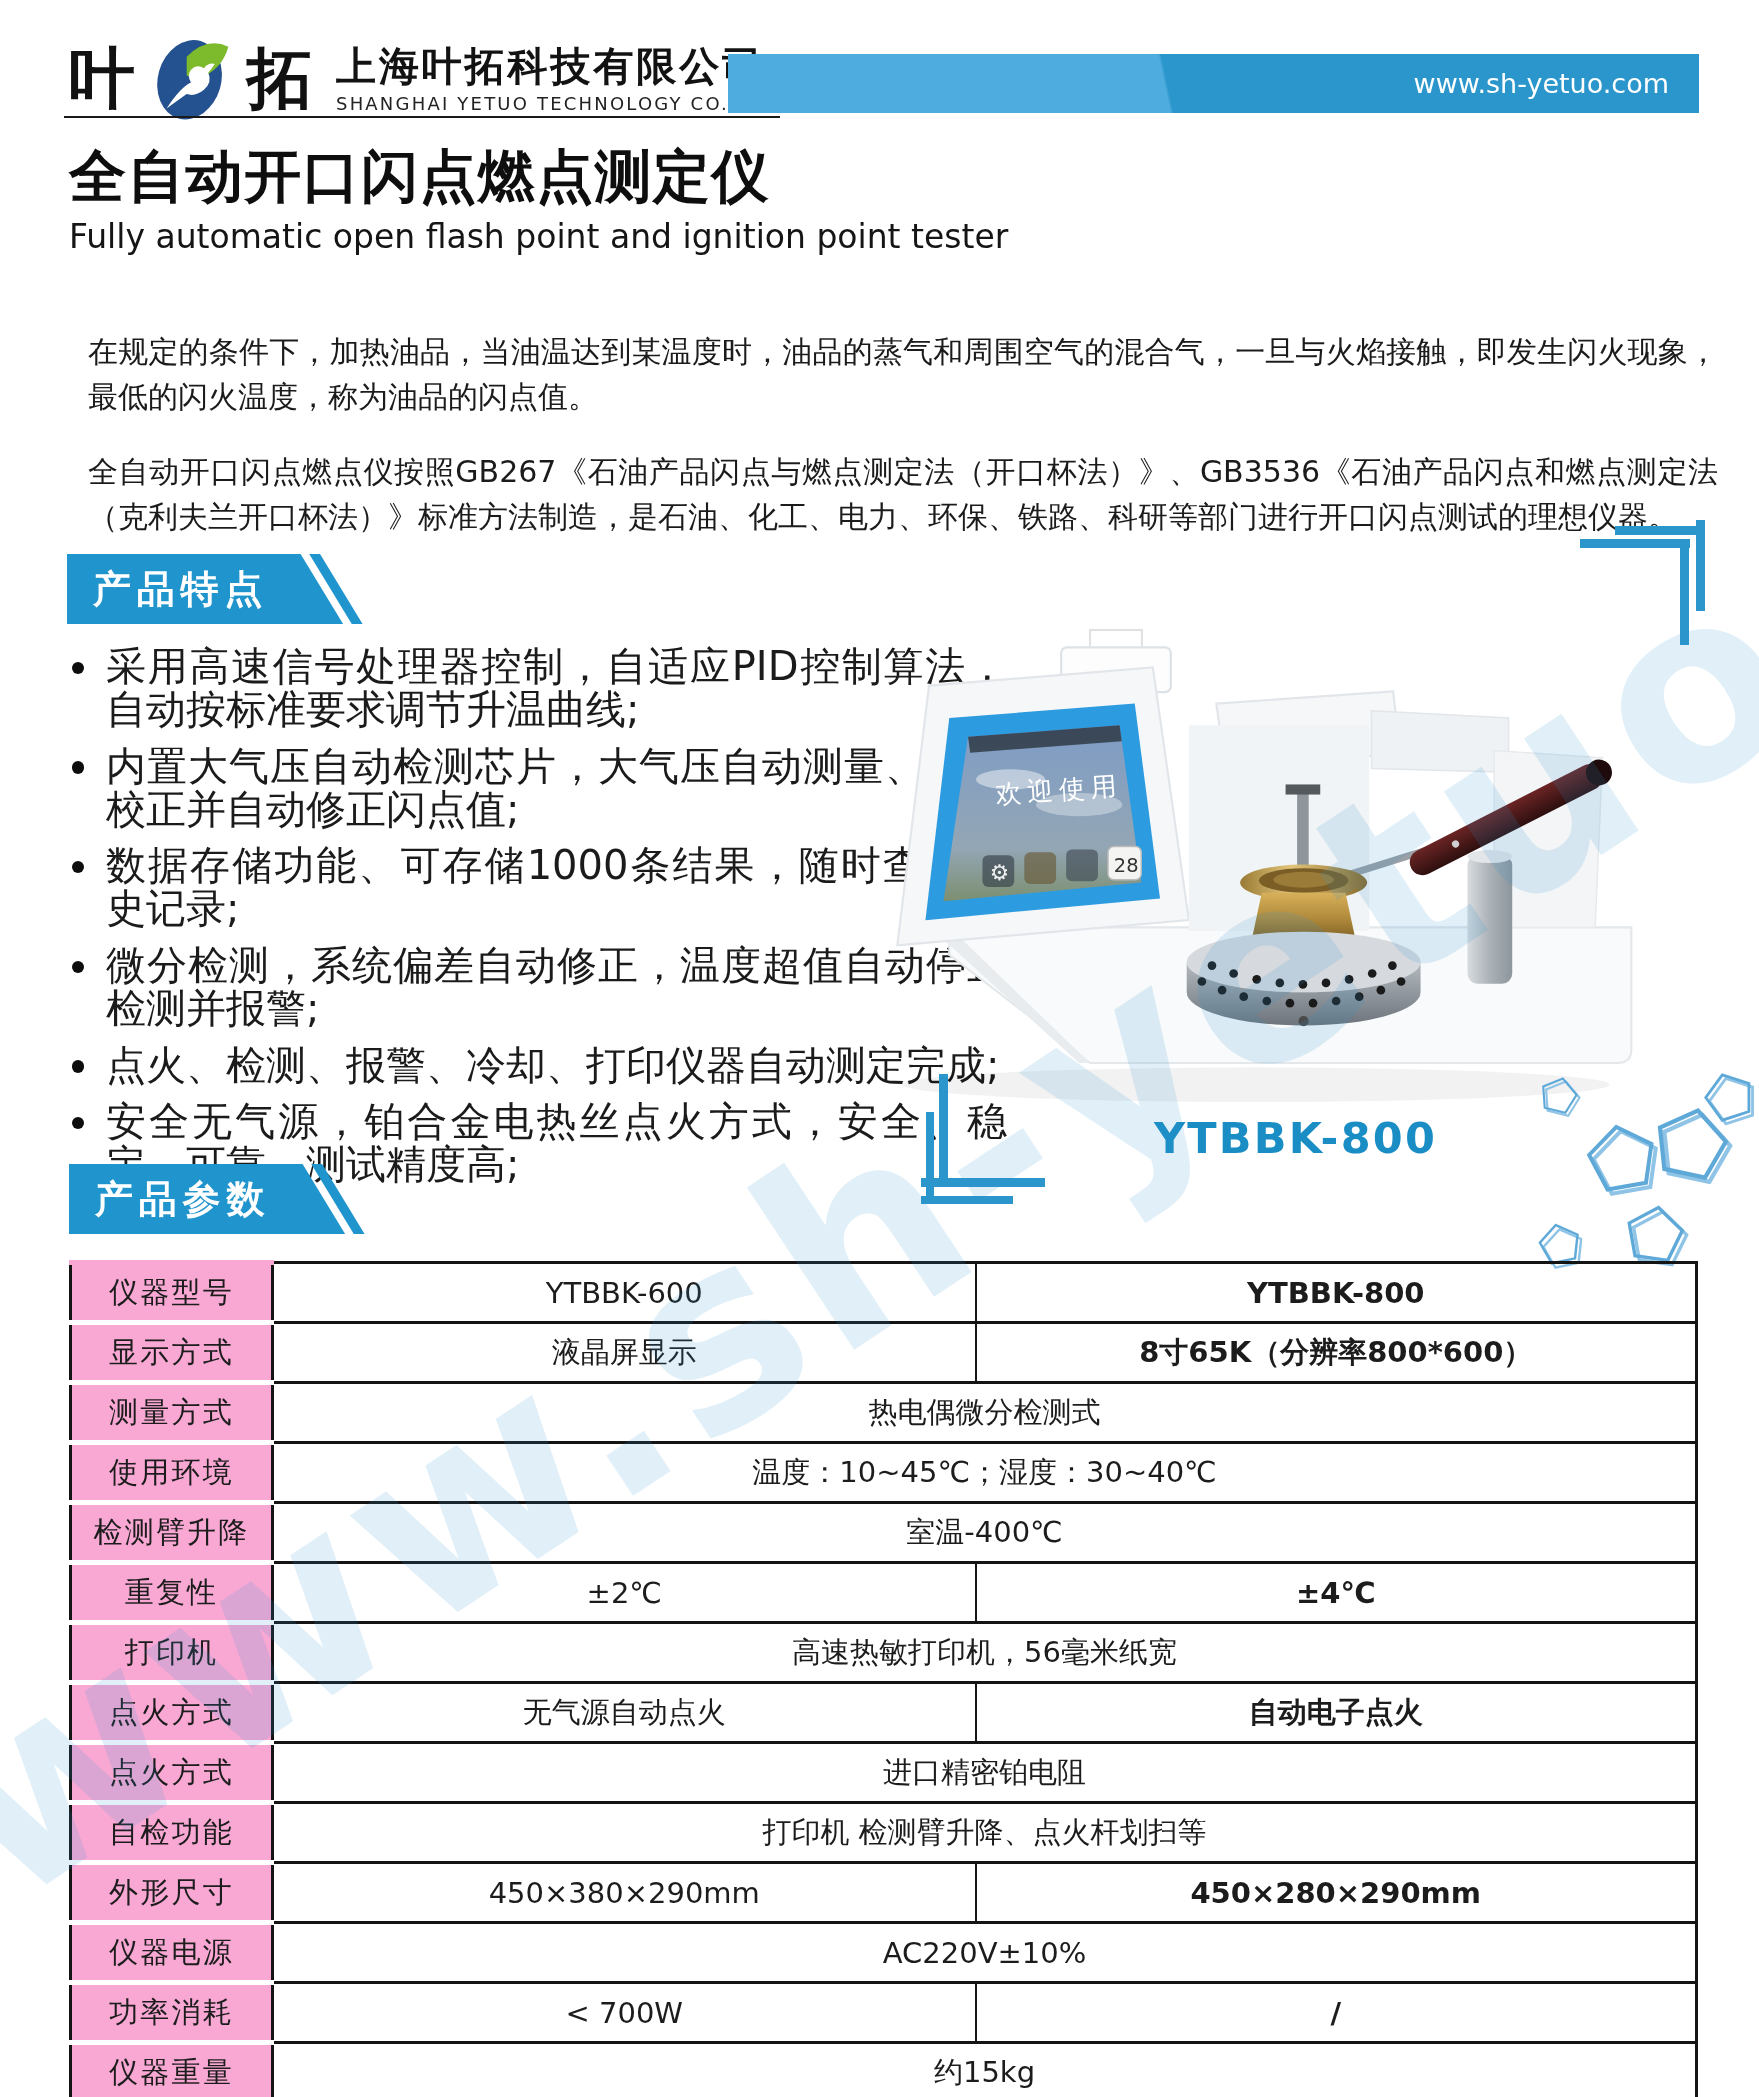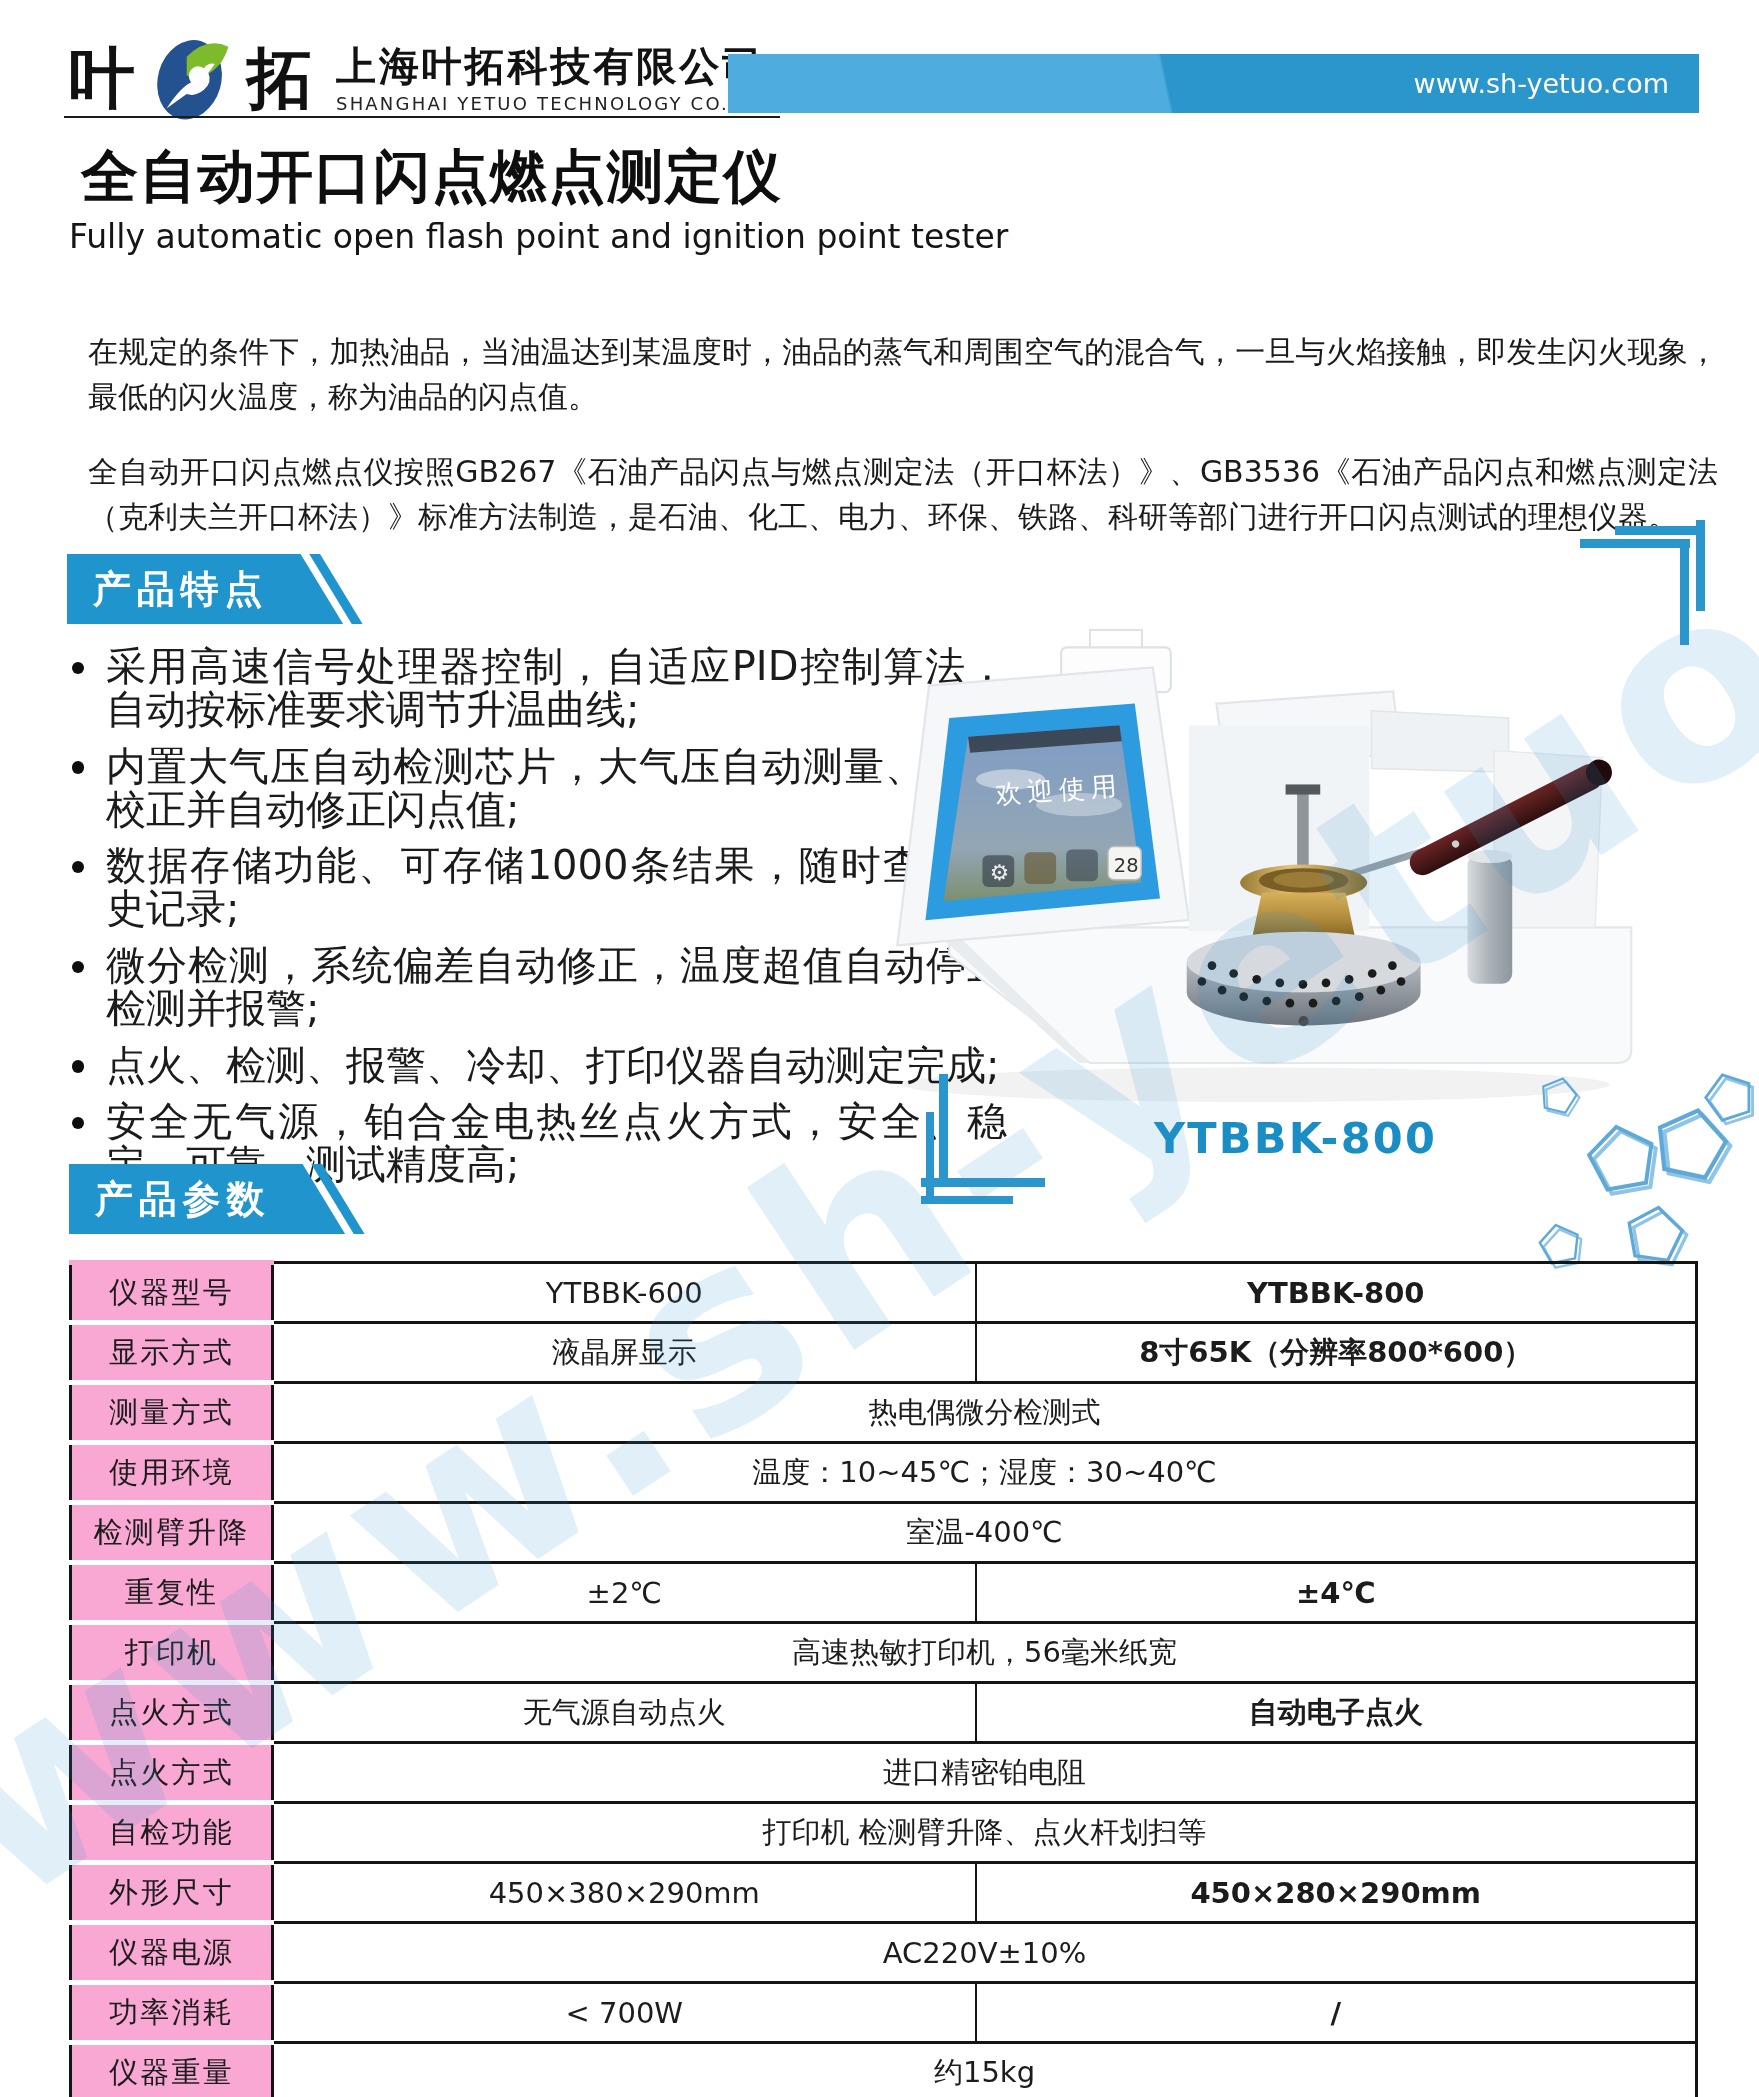--- a/index.html
+++ b/index.html
@@ -12,21 +12,21 @@
   .logo-emblem{width:92px;height:88px;}
   .company-col{display:flex;flex-direction:column;margin-left:13px;}
   .company-cn{font-size:40px;font-weight:bold;color:#121212;letter-spacing:2.9px;line-height:1.1;}
   .company-en{font-size:18px;color:#222;letter-spacing:2.2px;margin-top:5.8px;}
   .logo-rule{position:absolute;left:64px;top:116px;width:716px;height:2.2px;background:#1a1a1a;}
   .banner{position:absolute;left:728px;top:54px;width:971px;height:59px;
           background:linear-gradient(78deg,#4FACDE 0 45%,#2B96CC 45.3%);}
   .banner-url{position:absolute;right:30px;top:0;line-height:59px;color:#fff;font-size:27px;}
 
   
-  .title-cn{position:absolute;left:69px;top:139px;font-size:57px;font-weight:bold;color:#0e0e0e;letter-spacing:1.4px;margin-left:12px;}
+  .title-cn{position:absolute;left:69px;top:139px;font-size:57px;font-weight:bold;color:#0e0e0e;letter-spacing:1.4px;}
   .title-en{position:absolute;left:69px;top:217px;font-size:33px;color:#151515;}
 
   
   .intro{position:absolute;left:69px;top:329px;width:1630px;font-size:30px;color:#1b1b1b;line-height:45px;text-align:justify;margin-left:19px;}
   .intro p{margin:0 0 30px 0;}
 
   
   .badge{position:absolute;width:310px;height:70px;}
   .badge svg{position:absolute;left:0;top:0;}
   .badge .badge-label{position:absolute;left:26px;top:0;line-height:70px;font-size:38px;font-weight:bold;color:#fff;letter-spacing:5.8px;}

